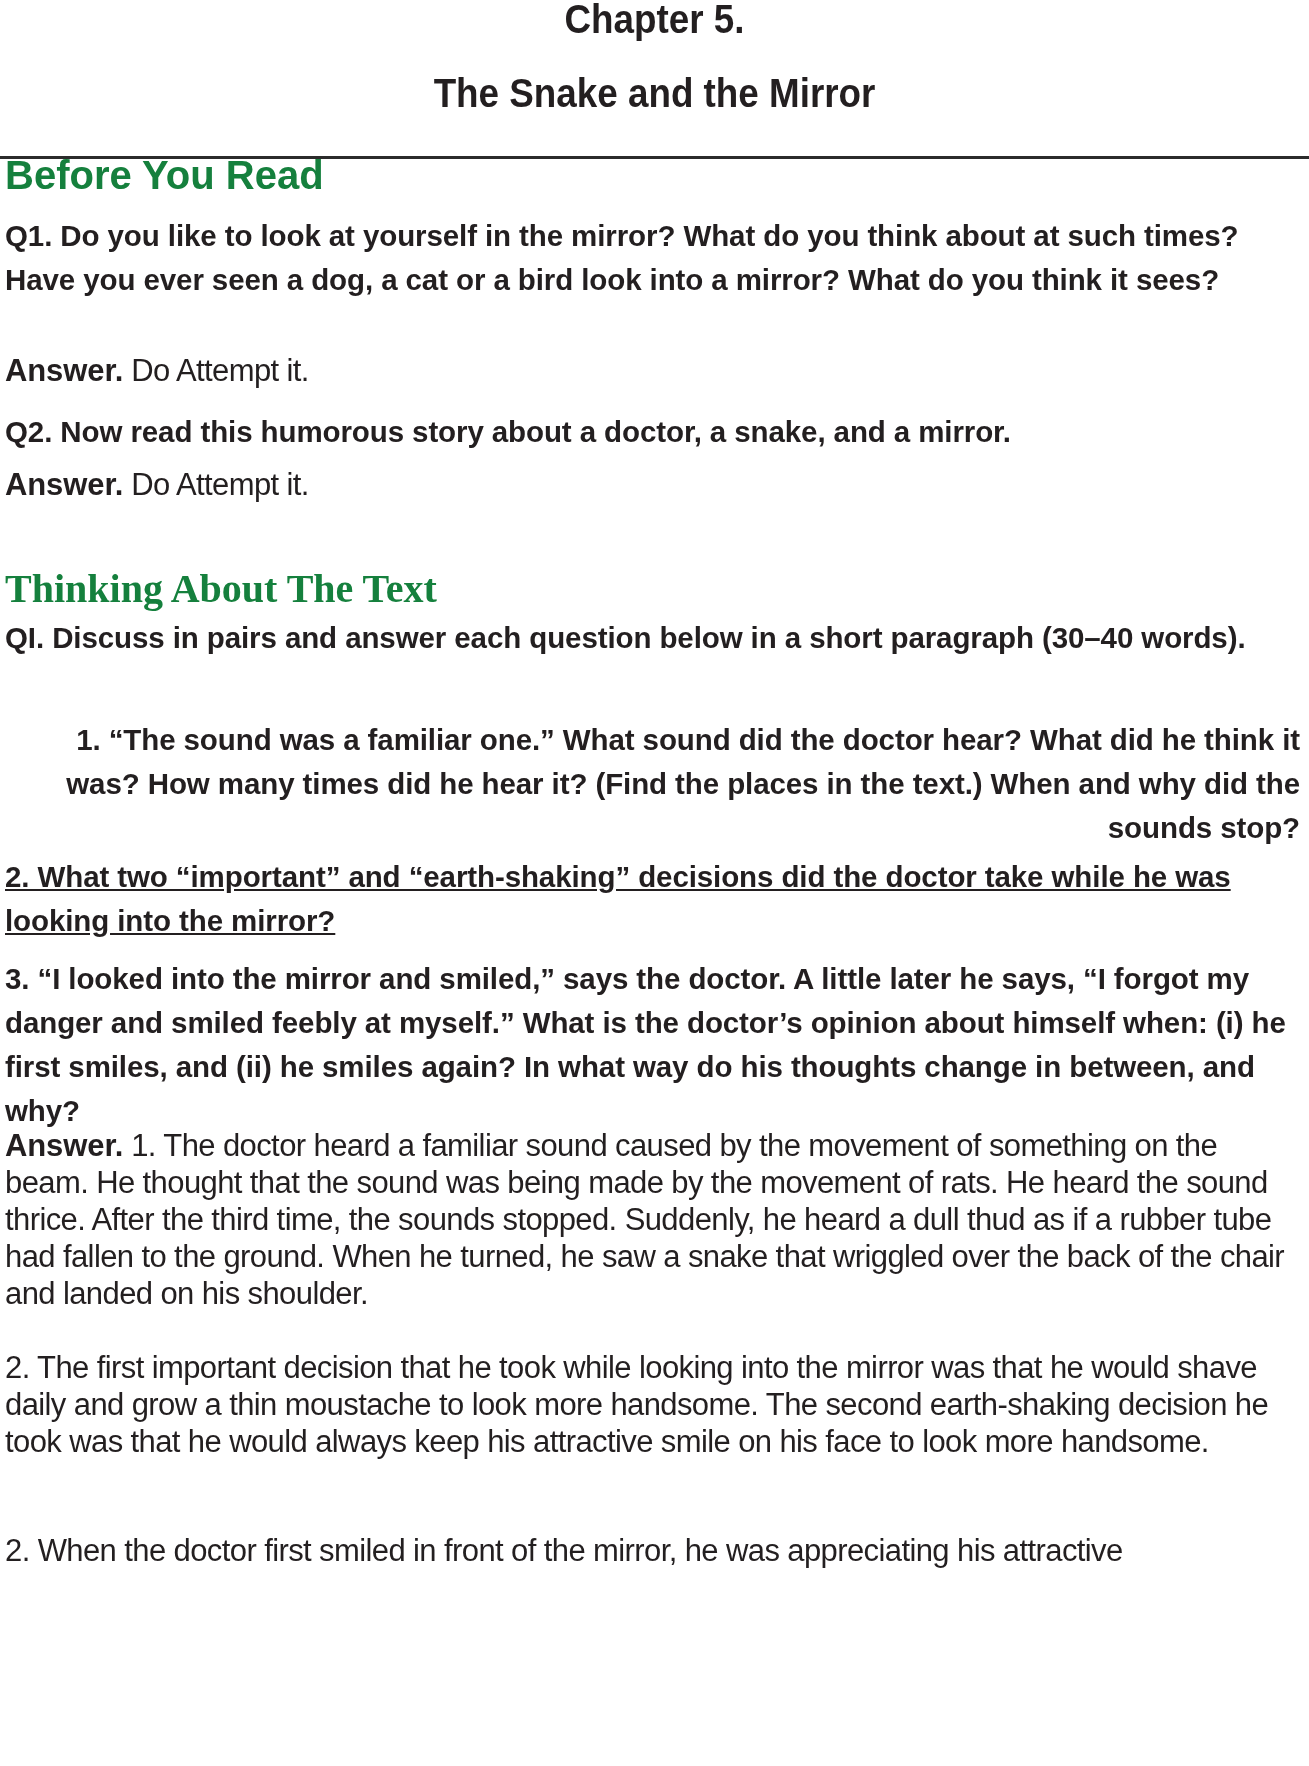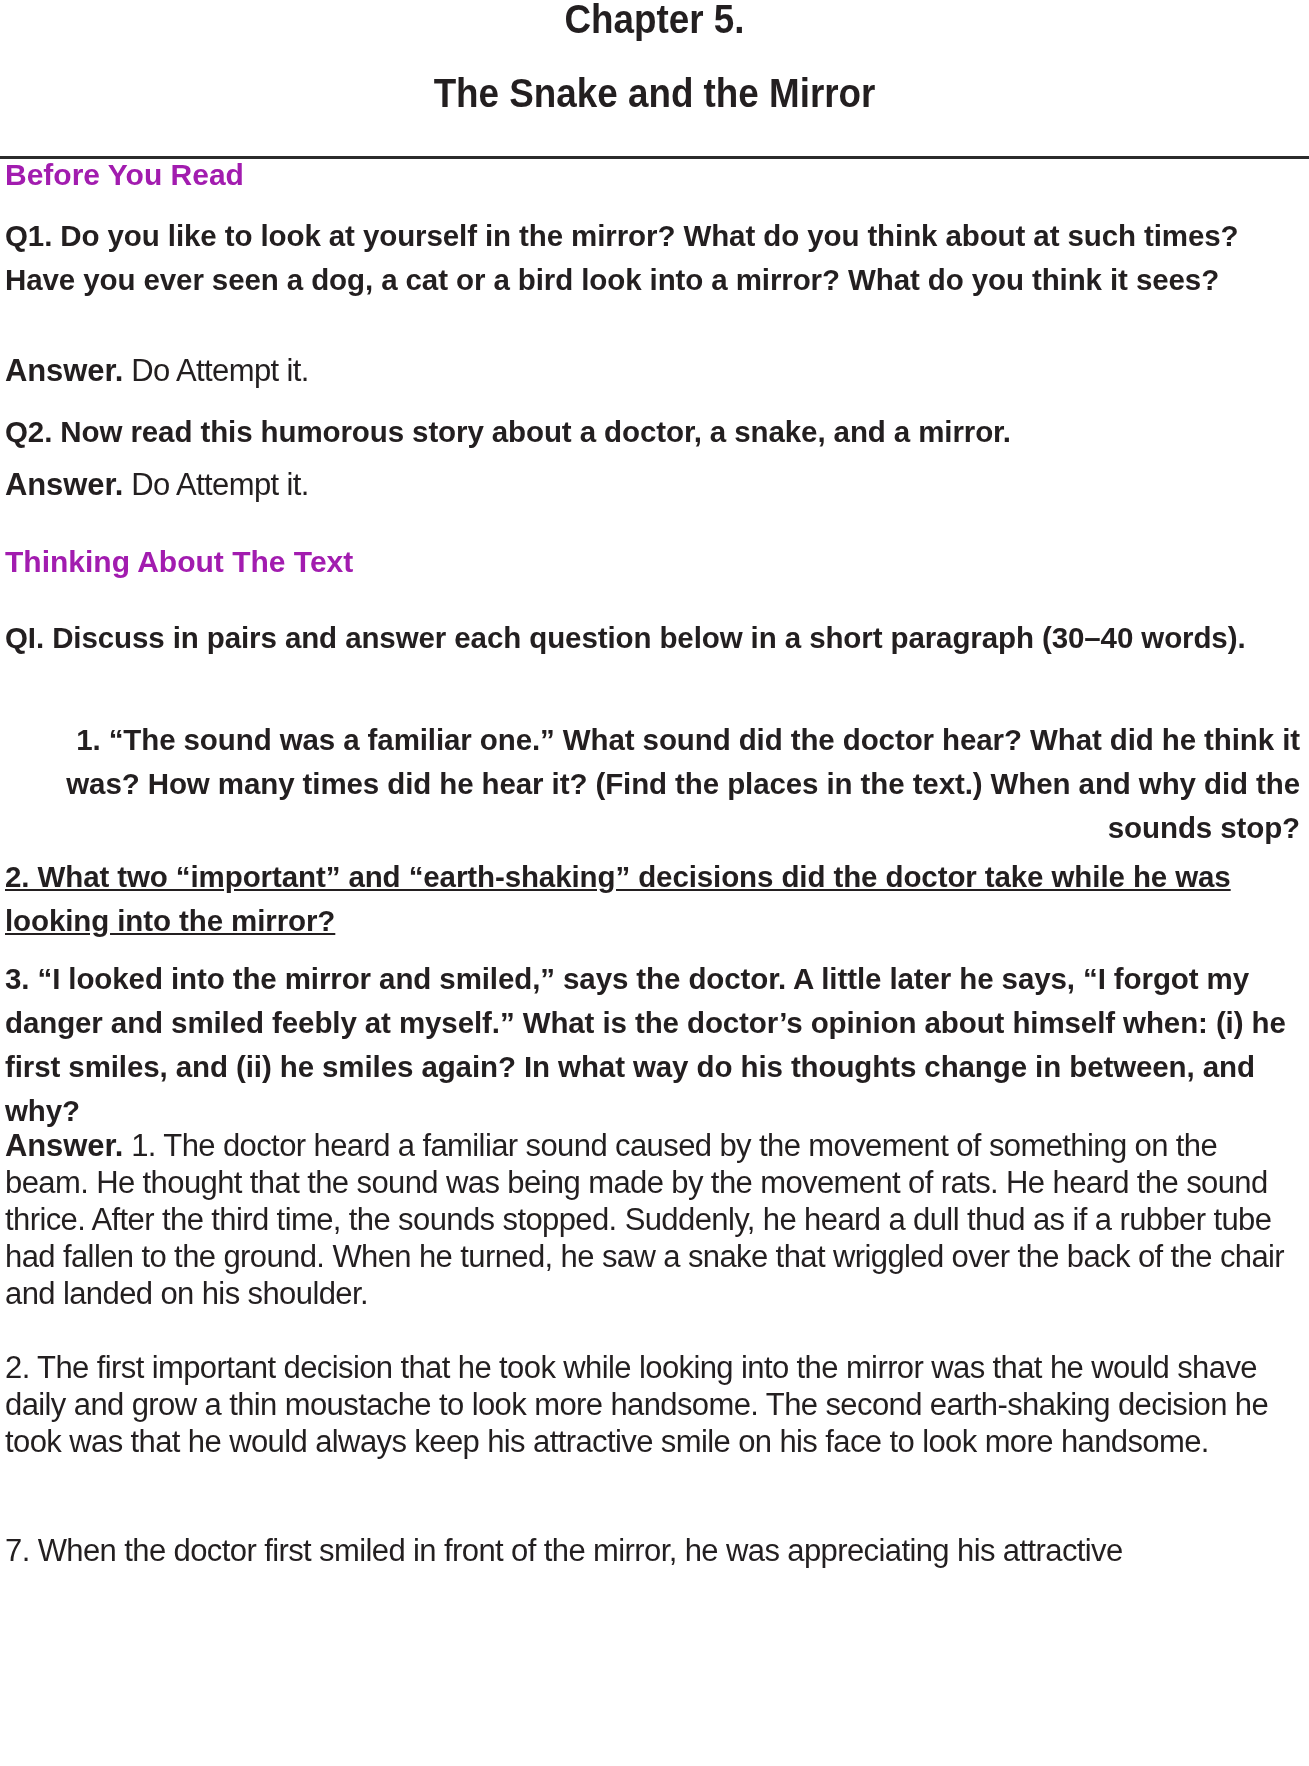--- a/index.html
+++ b/index.html
@@ -42,23 +42,23 @@
       width: 1309px;
       text-align: center;
       font-size: 40px;
       font-weight: bold;
       line-height: 50px;
       transform: scaleX(0.92);
     }
     .section-heading {
       position: absolute;
       left: 5px;
-      font-size: 30px;
+      font-size: 40px;
       font-weight: bold;
-      color: #a21caf;
+      color: #15803d;
       line-height: 36px;
       white-space: nowrap;
     }
     .q {
       position: absolute;
       left: 5px;
       width: 1295px;
       font-size: 29.5px;
       font-weight: bold;
       line-height: 44px;
@@ -94,30 +94,30 @@
   <div class="ans" style="top:352px;">
     <span class="ans-label">Answer.</span><span> Do Attempt it.</span>
   </div>
 
   <div class="q" style="top:410px;">Q2. Now read this humorous story about a doctor, a snake, and a mirror.</div>
 
   <div class="ans" style="top:466px;">
     <span class="ans-label">Answer.</span><span> Do Attempt it.</span>
   </div>
 
-  <div class="section-heading" style="top:544px;">Thinking About The Text</div>
+  <div class="section-heading" style="top:571px;font-family:Liberation Serif, serif;">Thinking About The Text</div>
 
   <div class="q" style="top:616px;">QI. Discuss in pairs and answer each question below in a short paragraph (30–40 words).</div>
 
   <div class="q" style="top:718px;text-align:right;">1. “The sound was a familiar one.” What sound did the doctor hear? What did he think it was? How many times did he hear it? (Find the places in the text.) When and why did the sounds stop?</div>
 
   <div class="q" style="top:855px;text-decoration:underline;">2. What two “important” and “earth-shaking” decisions did the doctor take while he was looking into the mirror?</div>
 
   <div class="q" style="top:957px;">3. “I looked into the mirror and smiled,” says the doctor. A little later he says, “I forgot my danger and smiled feebly at myself.” What is the doctor’s opinion about himself when: (i) he first smiles, and (ii) he smiles again? In what way do his thoughts change in between, and why?</div>
 
   <div class="ans" style="top:1127px;">
     <span class="ans-label">Answer.</span><span> 1. The doctor heard a familiar sound caused by the movement of something on the beam. He thought that the sound was being made by the movement of rats. He heard the sound thrice. After the third time, the sounds stopped. Suddenly, he heard a dull thud as if a rubber tube had fallen to the ground. When he turned, he saw a snake that wriggled over the back of the chair and landed on his shoulder.</span>
   </div>
 
   <div class="ans" style="top:1349px;">2. The first important decision that he took while looking into the mirror was that he would shave daily and grow a thin moustache to look more handsome. The second earth-shaking decision he took was that he would always keep his attractive smile on his face to look more handsome.</div>
 
-  <div class="ans" style="top:1532px;">7. When the doctor first smiled in front of the mirror, he was appreciating his attractive</div>
+  <div class="ans" style="top:1532px;">2. When the doctor first smiled in front of the mirror, he was appreciating his attractive</div>
 </div>
 
 </body></html>

